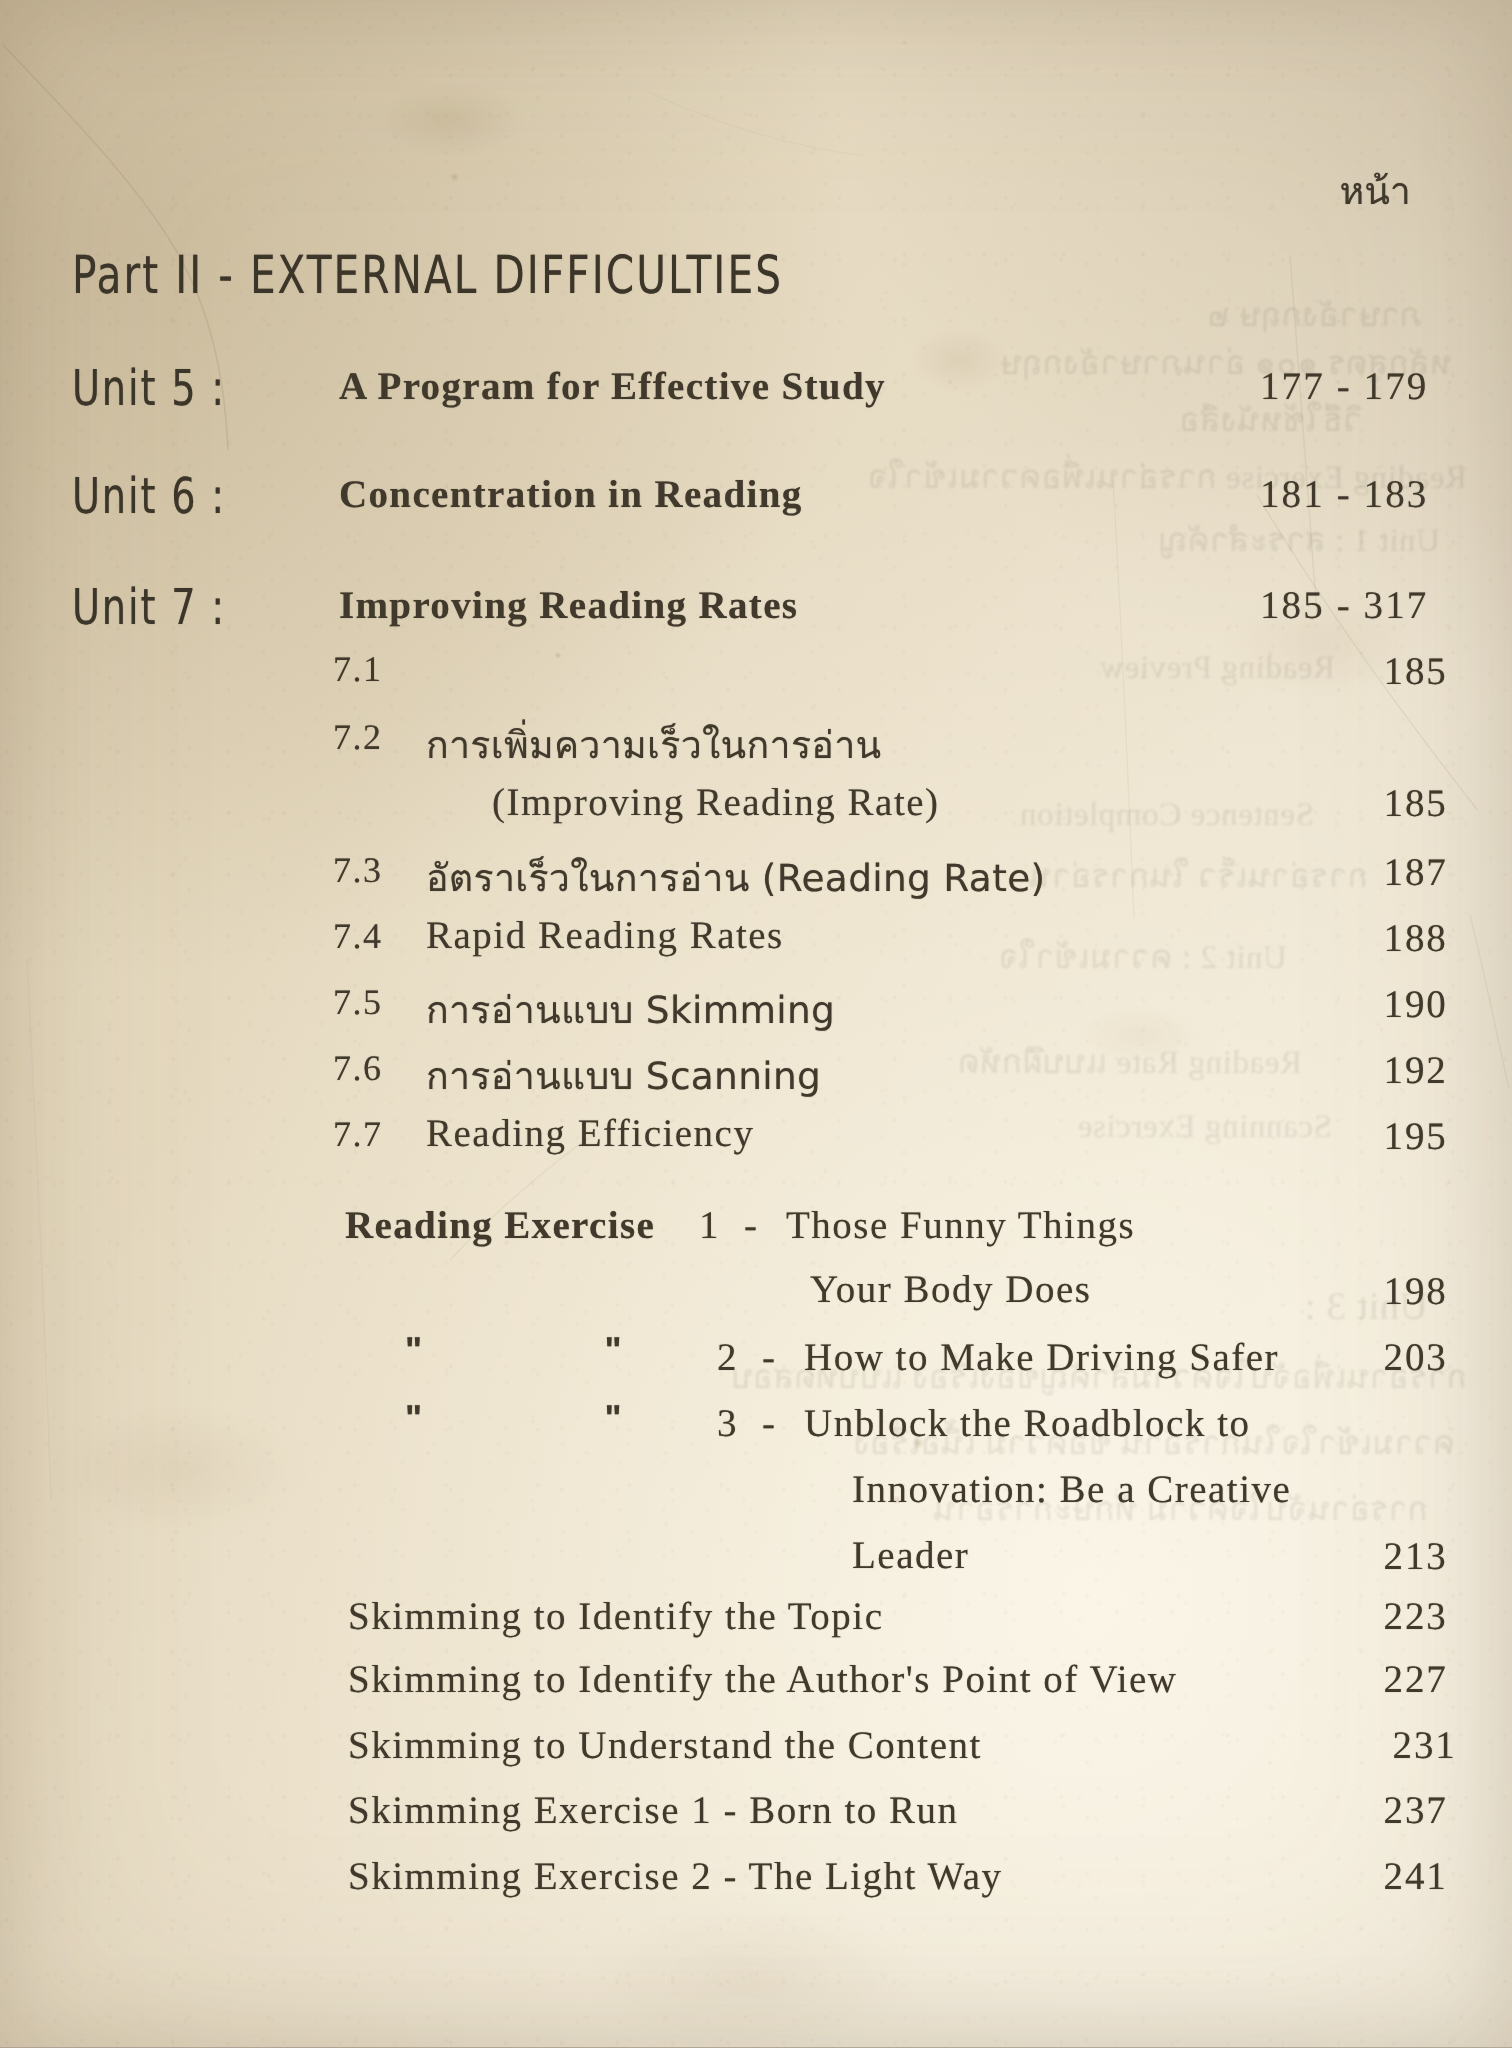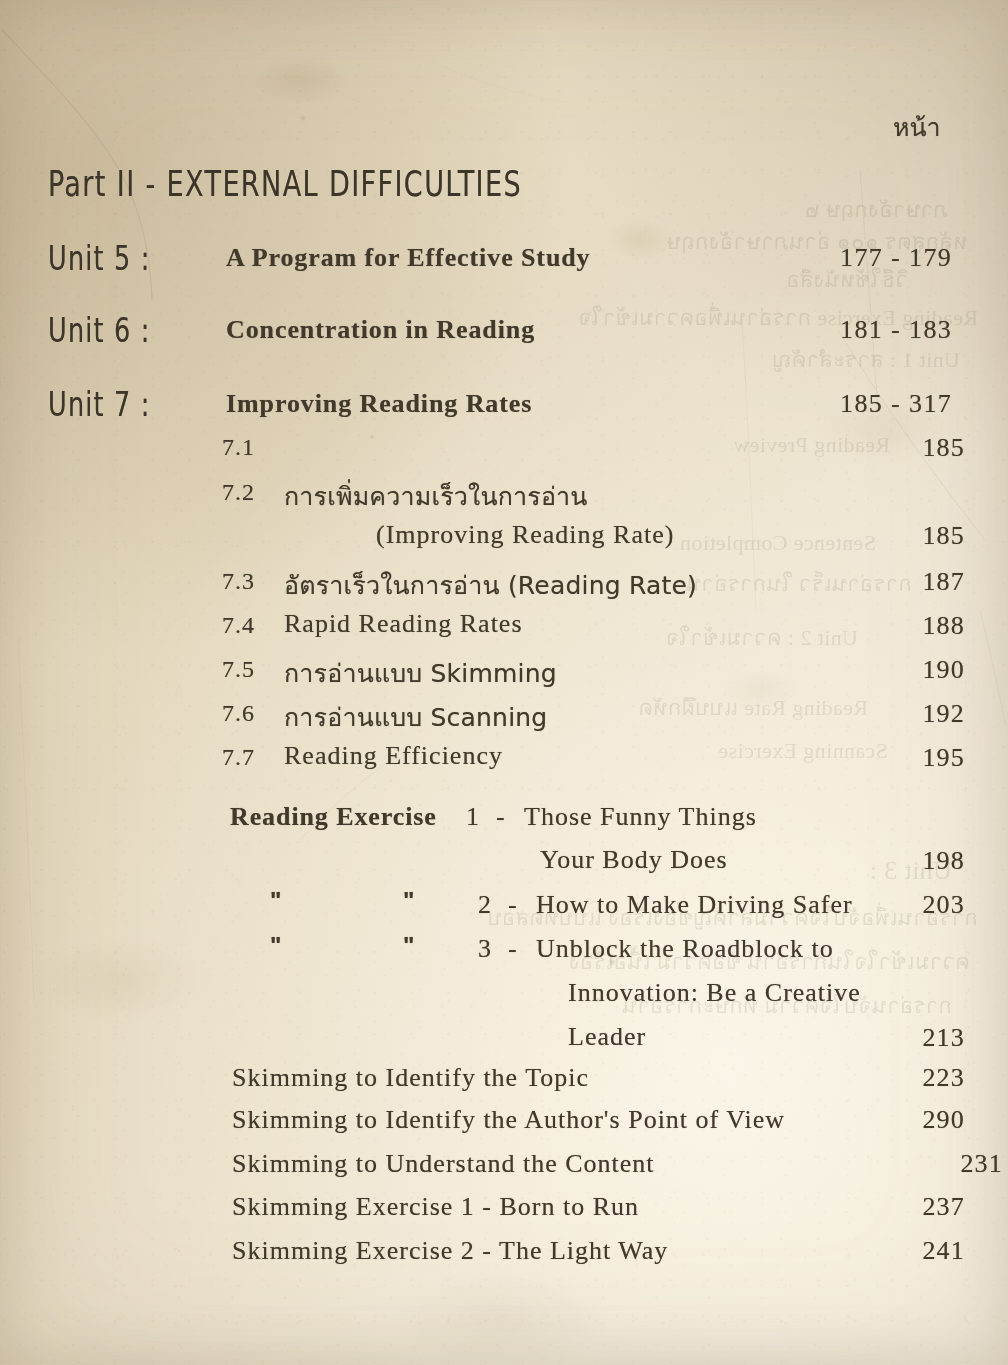--- a/index.html
+++ b/index.html
@@ -247,21 +247,21 @@
     <div class="ln stencil unit-head" style="left:48px; top:385px;">Unit 7 :</div>
     <div class="ln title-bold" style="left:226px; top:389px;">Improving Reading Rates</div>
     <div class="ln num-range" style="left:840px; top:389px;">185 - 317</div>
 
     <div class="ln sec-no" style="left:222px; top:434px;">7.1</div>
     <div class="ln num" style="left:895px; top:433px; width:70px;">185</div>
 
     <div class="ln sec-no" style="left:222px; top:479px;">7.2</div>
     <div class="ln entry-thai" style="left:284px; top:476px;">การเพิ่มความเร็วในการอ่าน</div>
 
-    <div class="ln entry" style="left:328px; top:520px;margin-left:48px;">(Improving Reading Rate)</div>
+    <div class="ln entry" style="left:328px; top:520px;">(Improving Reading Rate)</div>
     <div class="ln num" style="left:895px; top:521px; width:70px;">185</div>
 
     <div class="ln sec-no" style="left:222px; top:568px;">7.3</div>
     <div class="ln entry-thai" style="left:284px; top:565px;">อัตราเร็วในการอ่าน (Reading Rate)</div>
     <div class="ln num" style="left:895px; top:567px; width:70px;">187</div>
 
     <div class="ln sec-no" style="left:222px; top:612px;">7.4</div>
     <div class="ln entry" style="left:284px; top:609px;">Rapid  Reading  Rates</div>
     <div class="ln num" style="left:895px; top:611px; width:70px;">188</div>
 
@@ -300,24 +300,24 @@
 
     <div class="ln entry" style="left:568px; top:978px;">Innovation: Be a Creative</div>
 
     <div class="ln entry" style="left:568px; top:1022px;">Leader</div>
     <div class="ln num" style="left:895px; top:1023px; width:70px;">213</div>
 
     <div class="ln entry" style="left:232px; top:1063px;">Skimming to Identify the Topic</div>
     <div class="ln num" style="left:895px; top:1063px; width:70px;">223</div>
 
     <div class="ln entry" style="left:232px; top:1105px;">Skimming to Identify the Author's Point of View</div>
-    <div class="ln num" style="left:895px; top:1105px; width:70px;">290</div>
+    <div class="ln num" style="left:895px; top:1105px; width:70px;">227</div>
 
     <div class="ln entry" style="left:232px; top:1149px;font-family:Liberation Serif, serif;">Skimming to Understand the Content</div>
-    <div class="ln num" style="left:933px; top:1149px; width:70px;">231</div>
+    <div class="ln num" style="left:901px; top:1149px; width:70px;">231</div>
 
     <div class="ln entry" style="left:232px; top:1192px;">Skimming Exercise 1 - Born to Run</div>
     <div class="ln num" style="left:895px; top:1192px; width:70px;">237</div>
 
     <div class="ln entry" style="left:232px; top:1236px;">Skimming Exercise 2 - The Light Way</div>
     <div class="ln num" style="left:895px; top:1236px; width:70px;">241</div>
 
   </div>
 
   <div id="paper-vignette"></div>

